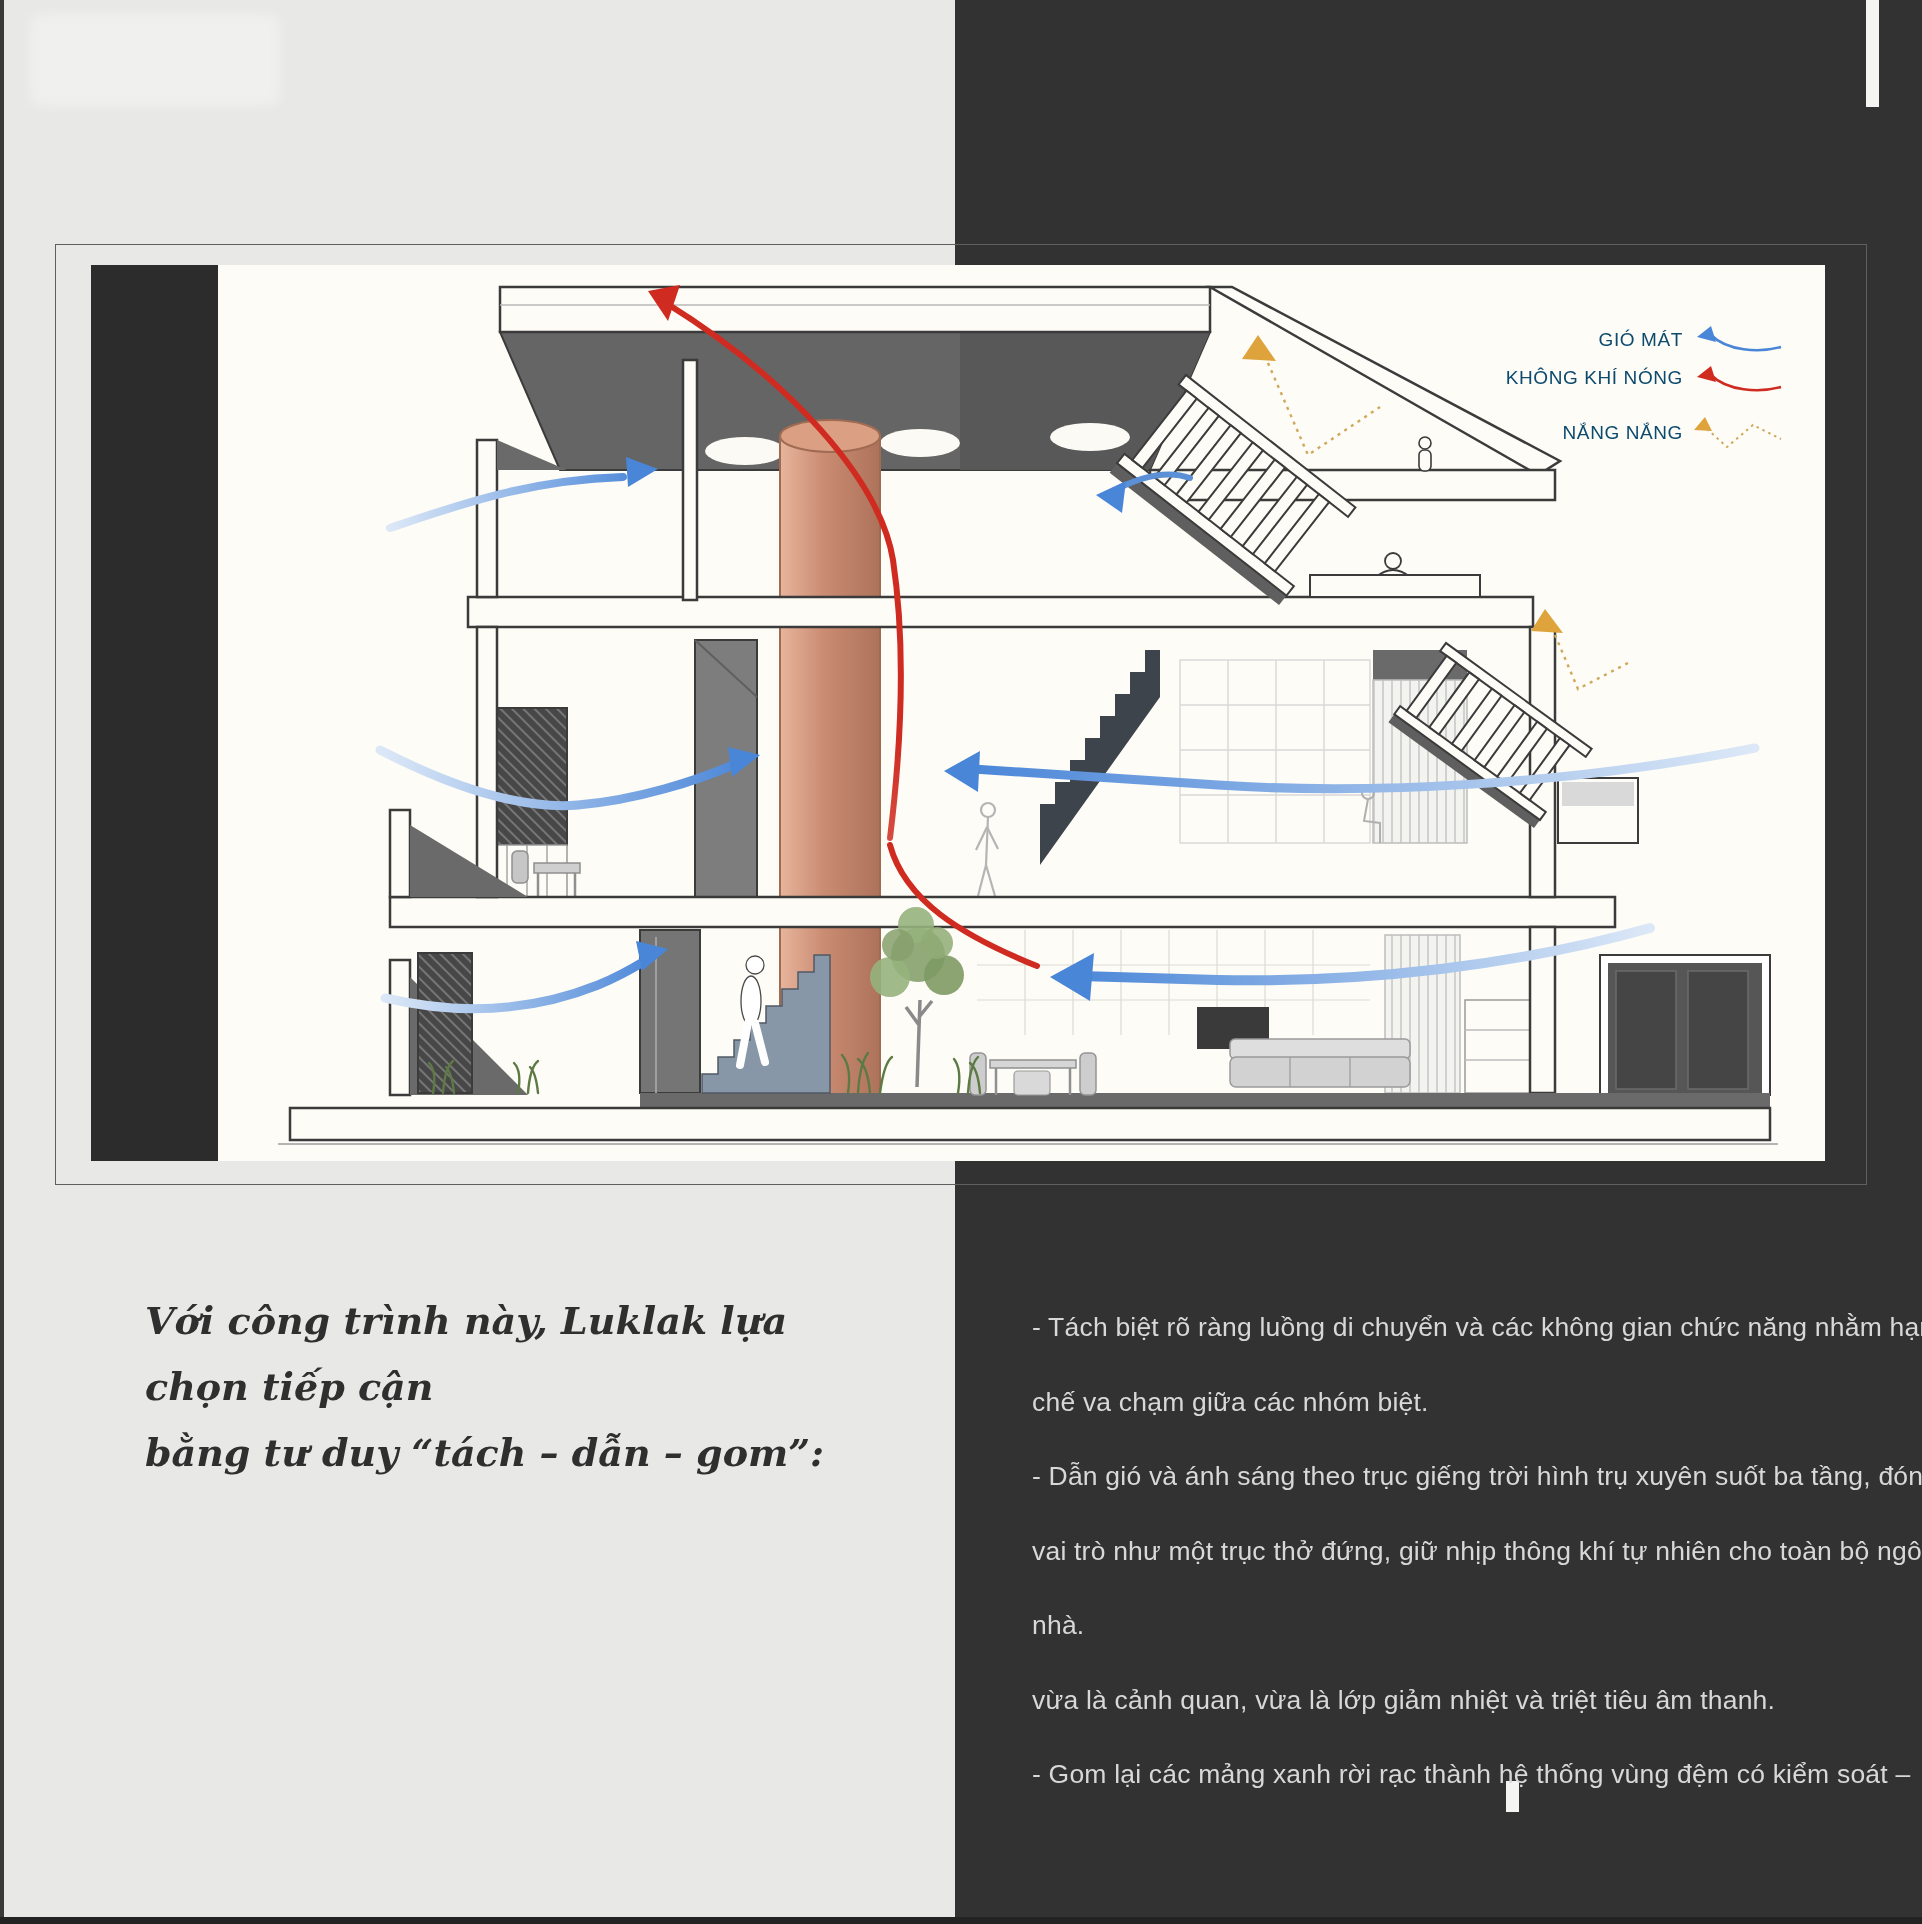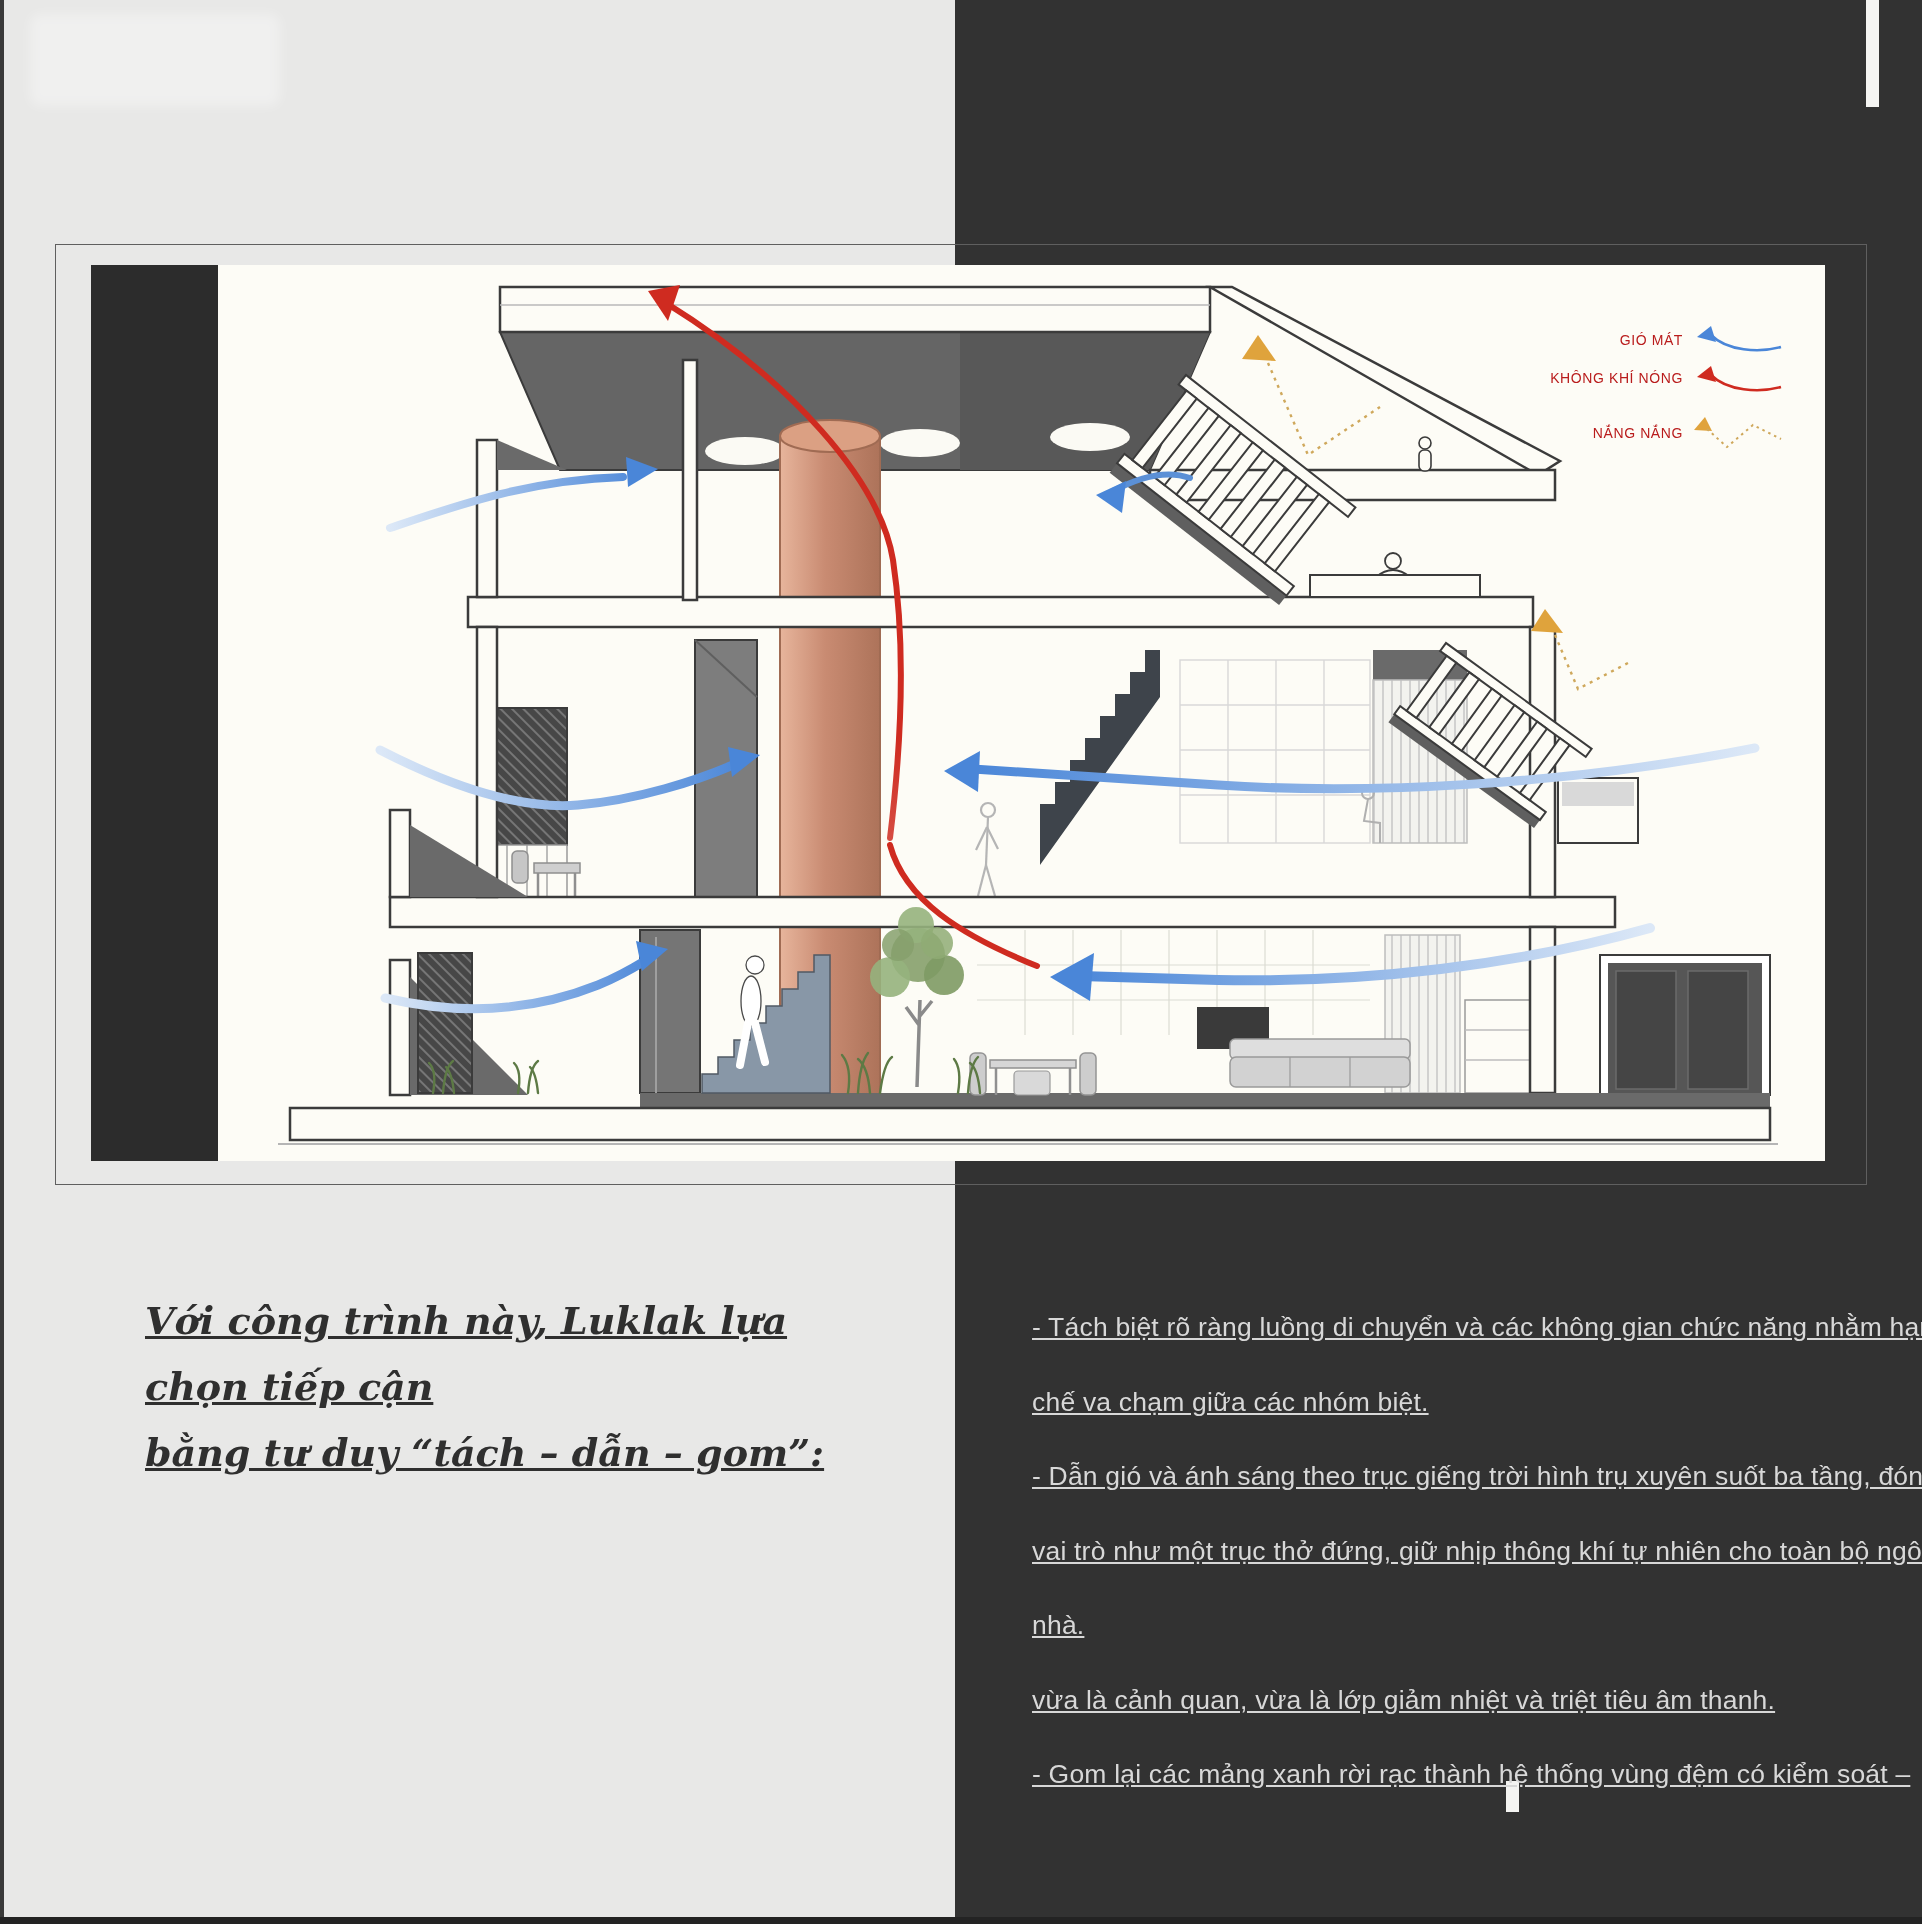--- a/index.html
+++ b/index.html
@@ -1,35 +1,35 @@
 <!DOCTYPE html>
 <html><head>
 <meta charset="utf-8">
 <style>
   html,body{margin:0;padding:0;}
   body{
     width:1922px;height:1924px;position:relative;overflow:hidden;
     background:#e8e8e7;font-family:"Liberation Sans",sans-serif;
   }
-  .abs{position:absolute;text-decoration:underline;}
+  .abs{position:absolute;}
   #panel-dark{left:955px;top:0;width:967px;height:1924px;background:#323232;}
   #edge-line{left:0;top:0;width:4px;height:1924px;background:#3a3a3a;}
   #topright-bar{left:1866px;top:0;width:13px;height:107px;background:#f4f4f2;}
   #bottomright-bar{left:1506px;top:1781px;width:13px;height:31px;background:#f4f4f2;}
   #footer-bar{left:0;top:1917px;width:1922px;height:7px;background:#232323;}
   #watermark{left:30px;top:14px;width:250px;height:92px;background:rgba(255,255,255,.35);
     border-radius:10px;filter:blur(6px);}
   #frame{left:55px;top:244px;width:1812px;height:941px;border:1px solid #5f5f5f;box-sizing:border-box;}
   #strip-dark{left:91px;top:265px;width:127px;height:896px;background:#2c2c2c;}
   #canvas{left:218px;top:265px;width:1607px;height:896px;background:#fdfcf6;}
   #canvas svg{display:block;}
   
   .legend-row{position:absolute;display:flex;align-items:center;justify-content:flex-end;
     width:292px;height:34px;gap:10px;}
-  .legend-label{font-size:14px;color:#b91c1c;letter-spacing:.6px;white-space:nowrap;}
+  .legend-label{font-size:19px;color:#0c4a6e;letter-spacing:.6px;white-space:nowrap;}
   #legend-row-1{left:1493px;top:323px;}
   #legend-row-2{left:1493px;top:361px;}
   #legend-row-3{left:1493px;top:416px;}
   
   #quote{left:145px;top:1288px;width:740px;color:#2f2f2f;
     font-family:"DejaVu Serif","Liberation Serif",serif;font-style:italic;font-weight:600;
     font-size:38px;line-height:66px;}
   
   #bullets{left:1032px;top:1290px;width:810px;color:#d8d8d8;
     font-size:26.5px;line-height:74.5px;font-weight:400;letter-spacing:.2px;}

